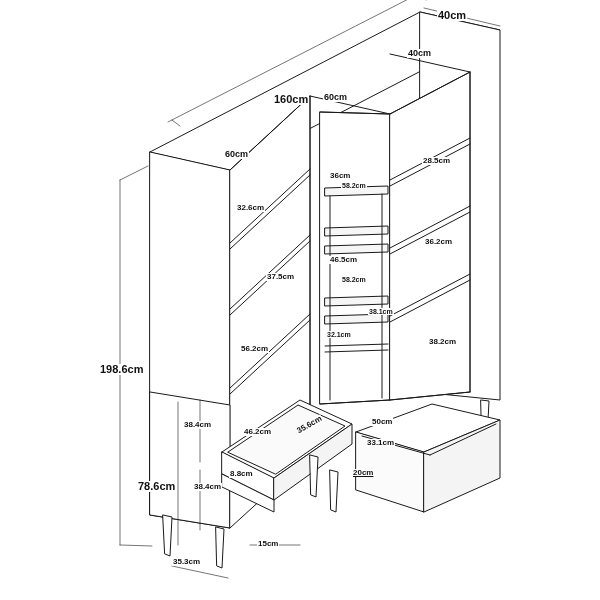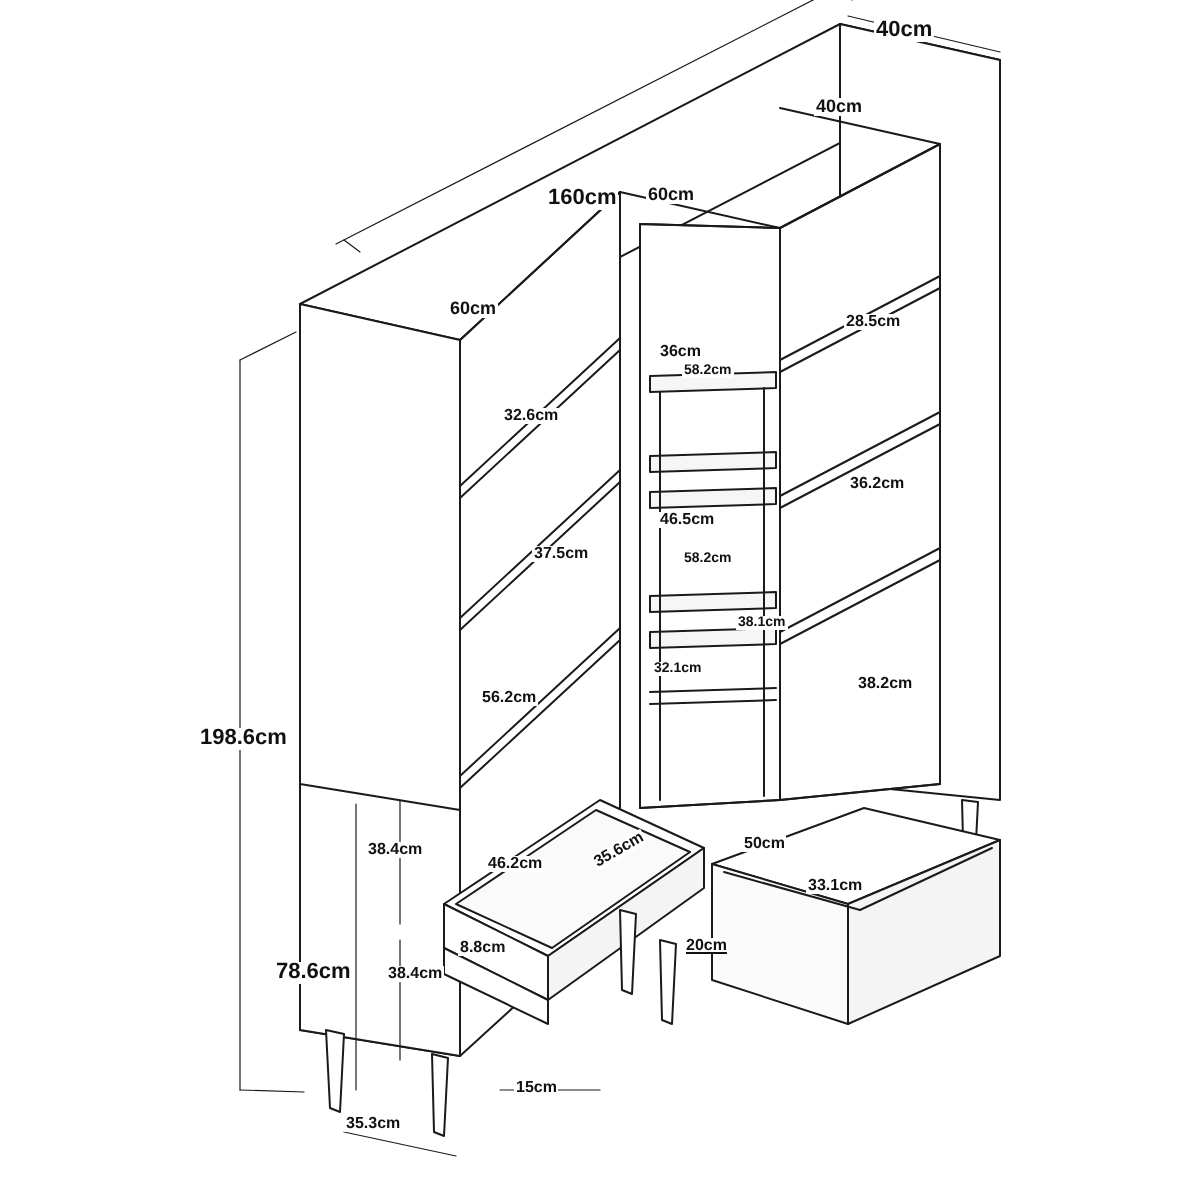--- a/index.html
+++ b/index.html
@@ -158,21 +158,21 @@
   </svg>
 
   <div class="dimlabel t-lg" style="left:273px; top:61px;margin-top:33px;">160cm</div>
   <div class="dimlabel t-lg" style="left:437px; top:10px;">40cm</div>
   <div class="dimlabel t-lg" style="left:99px; top:364px;">198.6cm</div>
 
   <div class="dimlabel t-md" style="left:224px; top:150px;">60cm</div>
   <div class="dimlabel t-md" style="left:323px; top:93px;">60cm</div>
   <div class="dimlabel t-md" style="left:407px; top:49px;">40cm</div>
 
-  <div class="dimlabel t-sm" style="left:251px; top:204px;text-align:right;">32.6cm</div>
+  <div class="dimlabel t-sm" style="left:236px; top:204px;text-align:right;">32.6cm</div>
   <div class="dimlabel t-sm" style="left:240px; top:273px;margin-left:26px;">37.5cm</div>
   <div class="dimlabel t-sm" style="left:240px; top:345px;">56.2cm</div>
 
   <div class="dimlabel t-sm" style="left:329px; top:172px;">36cm</div>
   <div class="dimlabel t-xs" style="left:341px; top:182px;">58.2cm</div>
   <div class="dimlabel t-sm" style="left:329px; top:256px;">46.5cm</div>
   <div class="dimlabel t-xs" style="left:341px; top:276px;">58.2cm</div>
   <div class="dimlabel t-xs" style="left:326px; top:331px;">32.1cm</div>
   <div class="dimlabel t-xs" style="left:368px; top:308px;">38.1cm</div>
 
@@ -185,16 +185,16 @@
   <div class="dimlabel t-lg" style="left:137px; top:481px;">78.6cm</div>
 
   <div class="dimlabel t-sm" style="left:243px; top:428px;">46.2cm</div>
   <div class="dimlabel t-sm" style="left:295px; top:421px; transform:rotate(-30deg);">35.6cm</div>
   <div class="dimlabel t-sm" style="left:229px; top:470px;">8.8cm</div>
 
   <div class="dimlabel t-sm" style="left:257px; top:540px;">15cm</div>
   <div class="dimlabel t-sm" style="left:172px; top:558px;">35.3cm</div>
 
   <div class="dimlabel t-sm" style="left:371px; top:418px;">50cm</div>
-  <div class="dimlabel t-sm" style="left:403px; top:439px;">33.1cm</div>
-  <div class="dimlabel t-sm" style="left:342px; top:469px;text-decoration:underline;">20cm</div>
+  <div class="dimlabel t-sm" style="left:366px; top:439px;">33.1cm</div>
+  <div class="dimlabel t-sm" style="left:352px; top:469px;text-decoration:underline;">20cm</div>
 
 </div>
 
 </body></html>

